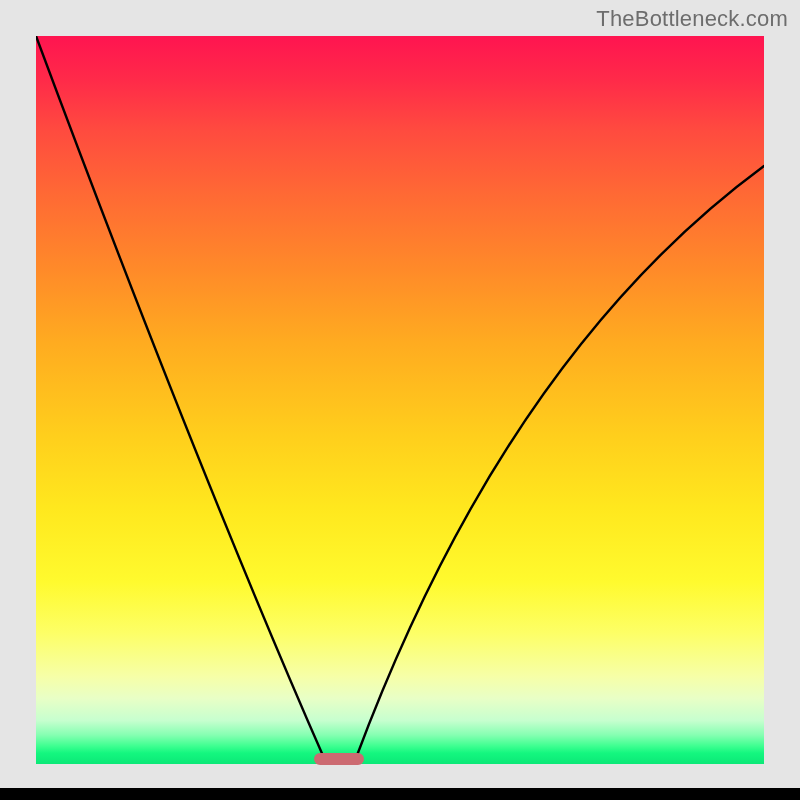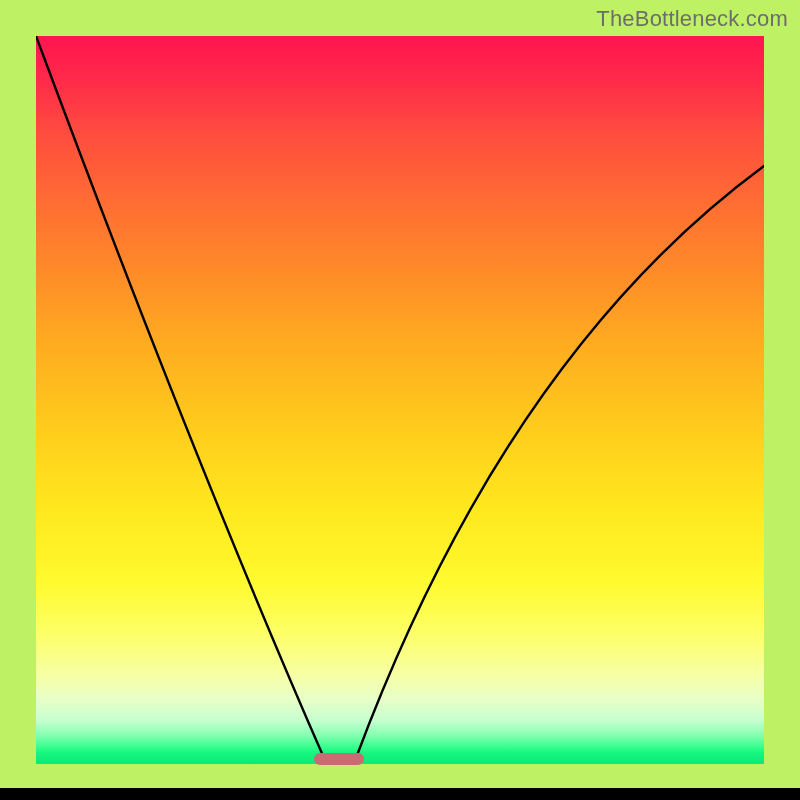--- a/index.html
+++ b/index.html
@@ -8,21 +8,21 @@
     width: 800px;
     height: 800px;
     background: #000;
     overflow: hidden;
     font-family: Arial, Helvetica, sans-serif;
   }
   .outer {
     position: relative;
     width: 800px;
     height: 788px;
-    background: #bef264;
+    background: #e5e5e5;
   }
   .plot {
     position: absolute;
     left: 36px;
     top: 36px;
     width: 728px;
     height: 728px;
     background: linear-gradient(to bottom,
       #ff1450 0%,
       #ff2a49 6%,

